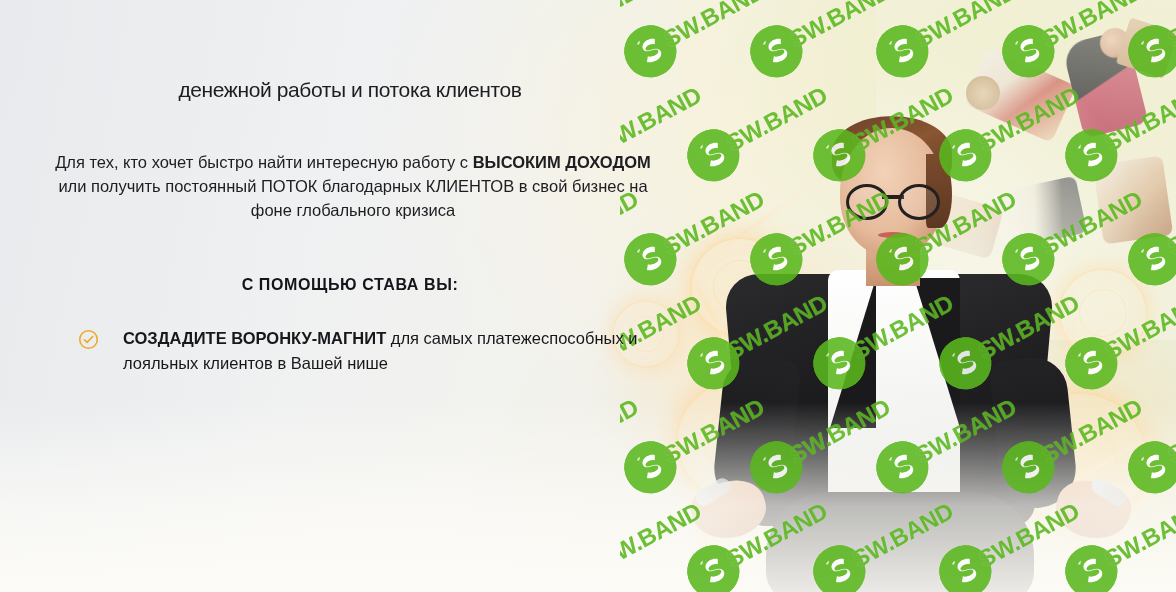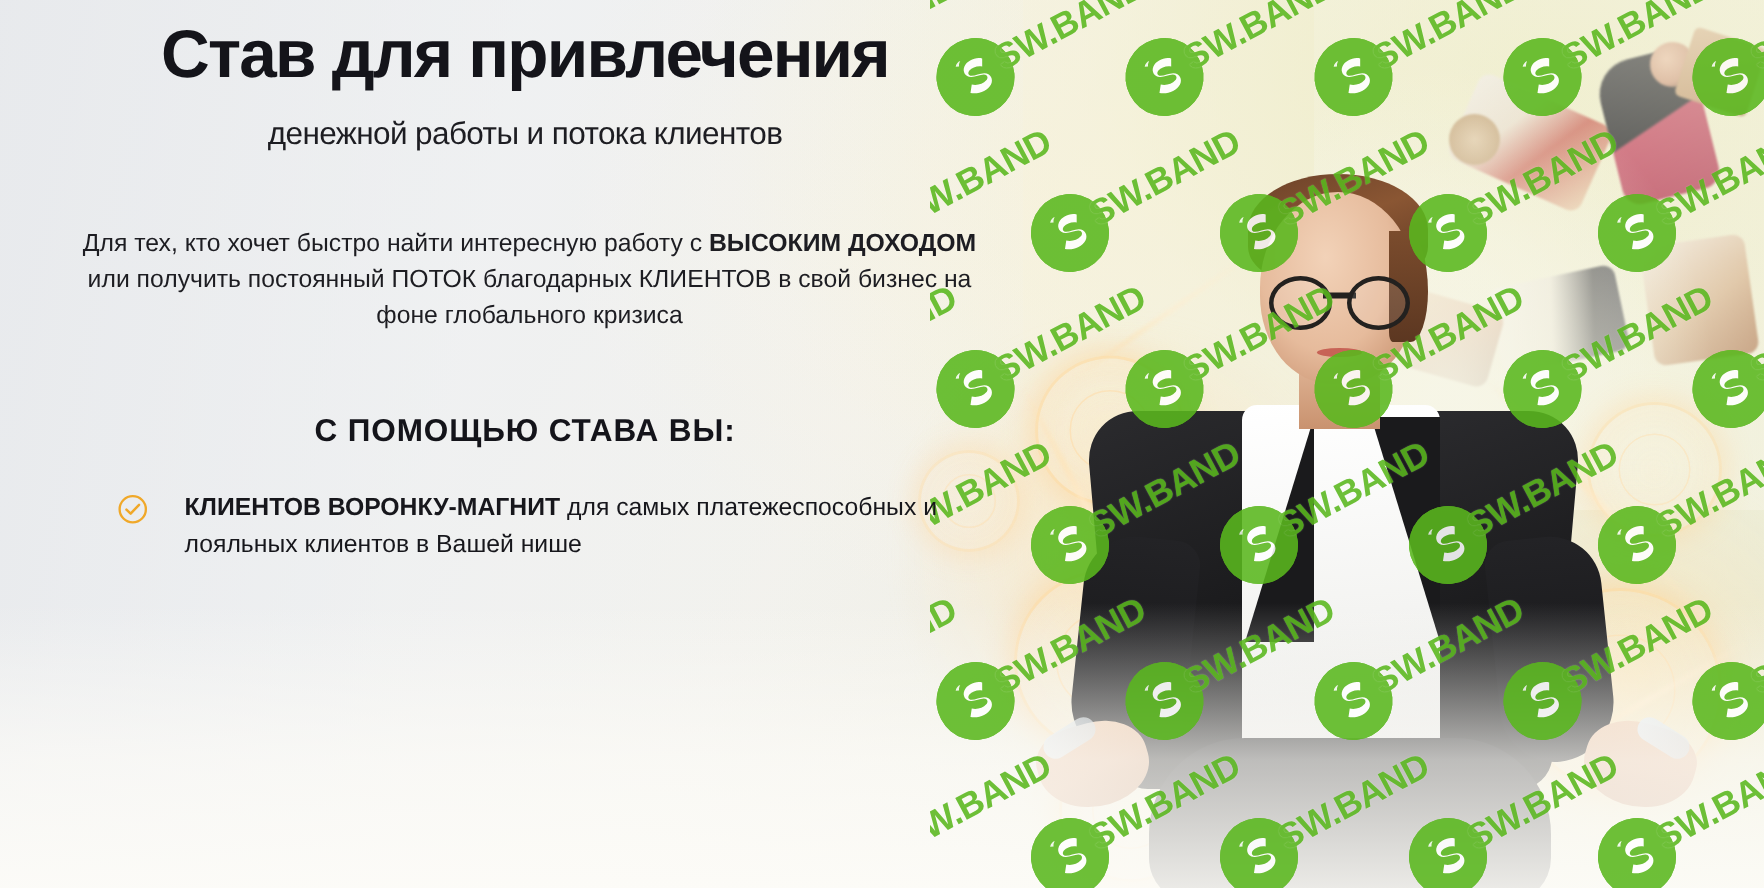--- a/index.html
+++ b/index.html
@@ -261,21 +261,21 @@
     line-height: 1.46;
     color: #1d1d22;
   }
   .lede b { font-weight: 700; }
 
   .kicker {
     position: absolute;
     left: 0; top: 276px;
     width: 700px;
     text-align: center;
-    font-size: 21px;
+    font-size: 16px;
     font-weight: 700;
     letter-spacing: 0.6px;
     color: #14141a;
   }
 
   .benefits {
     position: absolute;
     left: 78px; top: 326px;
     width: 600px;
   }
@@ -704,34 +704,33 @@
             <path d="M27.5 13.2c-2.6-2.4-7.4-2.7-10 -0.6c-2.4 1.9-2 5.2 0.7 6.4c1.9 0.9 4.4 0.9 6.2 1.8c1.6 0.8 1.5 2.6-0.3 3.3c-2.4 0.9-5.6 0.2-7.6-1.6l-2.6 3.5c3 2.6 8.2 3.2 11.2 1.2c2.7-1.8 2.6-5.4-0.2-6.8c-2-1-4.6-1-6.4-1.9c-1.4-0.7-1.3-2.2 0.3-2.9c2.1-0.9 5-0.3 6.8 1.2z" fill="#ffffff"></path>
             <path d="M13.5 10.6c0.8-1.1 2.2-1.7 3.4-1.5c-0.9 0.6-1.5 1.3-1.8 2.2z" fill="#ffffff" opacity="0.9"></path>
           </svg>
         </div>
         <div class="wm-text" style="color: rgb(90, 184, 30);">SW.BAND</div>
       </div>
     </div>
 
   <div class="content">
 
-    <div class="title-main">Став для привлечения</div>
 
     <div class="title-sub">денежной работы и потока клиентов</div>
 
     <div class="lede">
       <span>Для тех, кто хочет быстро найти интересную работу с </span><b>ВЫСОКИМ ДОХОДОМ</b><span> или получить постоянный ПОТОК благодарных КЛИЕНТОВ в свой бизнес на фоне глобального кризиса</span>
     </div>
 
     <div class="kicker">С ПОМОЩЬЮ СТАВА ВЫ:</div>
 
     <div class="benefits" id="benefits-list">
         <div class="benefit-row">
           <span class="check-icon"><svg viewBox="0 0 24 24" width="21" height="21">
               <circle cx="12" cy="12" r="10" fill="none" stroke="#f0a829" stroke-width="1.8"></circle>
               <path d="M7.2 12.3 L10.4 15.3 L16.8 8.6" fill="none" stroke="#f0a829" stroke-width="1.9" stroke-linecap="round" stroke-linejoin="round"></path>
             </svg></span>
-          <div class="benefit-text"><b>КЛИЕНТОВ ВОРОНКУ-МАГНИТ</b><span> для самых платежеспособных и лояльных клиентов в Вашей нише</span></div>
+          <div class="benefit-text"><b>СОЗДАДИТЕ ВОРОНКУ-МАГНИТ</b><span> для самых платежеспособных и лояльных клиентов в Вашей нише</span></div>
         </div>
       </div>
 
   </div>
 </div>
 
 </body></html>

